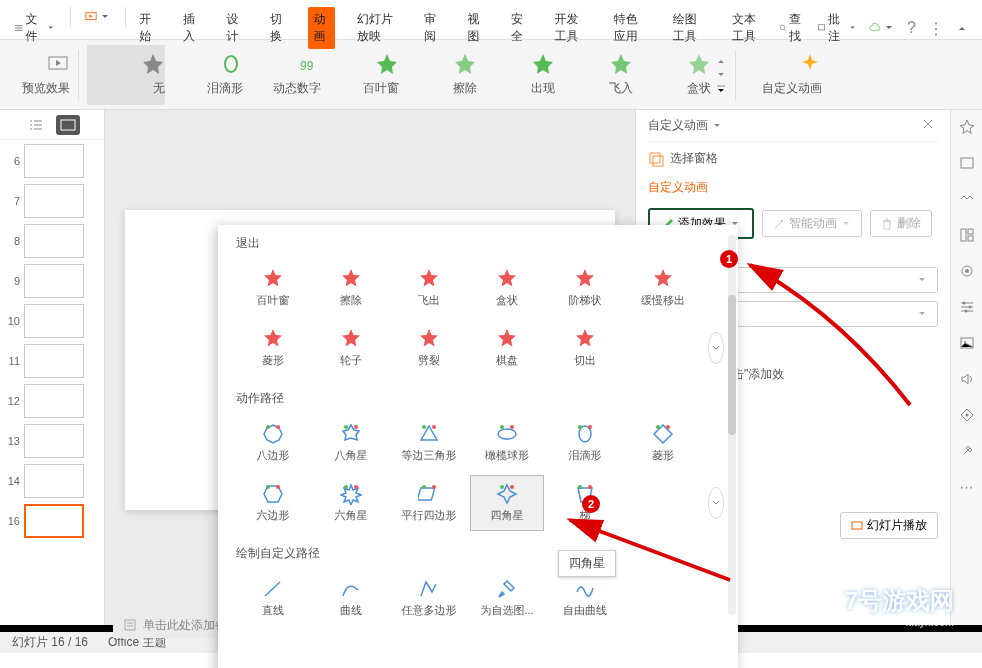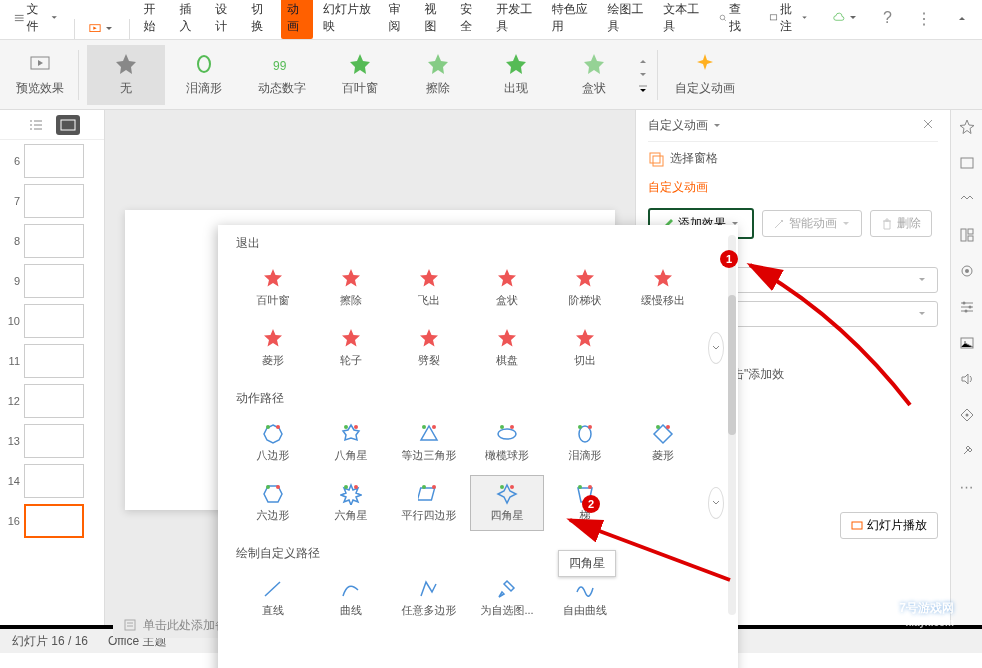--- a/index.html
+++ b/index.html
@@ -1,24 +1,24 @@
 <!DOCTYPE html>
 <html><head>
 <meta charset="utf-8">
 <style>
 *{margin:0;padding:0;box-sizing:border-box;font-family:"Microsoft YaHei",sans-serif;font-size:12px}
 body{background:#fff;width:982px;height:668px;overflow:hidden;position:relative}
-.menubar{height:40px;background:#fff;border-bottom:1px solid #e0e0e0;display:flex;align-items:flex-end;padding:0 8px;gap:4px}
+.menubar{height:40px;background:#fff;border-bottom:1px solid #e0e0e0;display:flex;align-items:flex-start;padding:7px 8px;gap:4px}
 .menu-btn{padding:4px 6px;cursor:pointer;display:flex;align-items:center;gap:2px;color:#333}
 .menu-btn.active{background:#ff6000;color:#0f172a;padding:2px 6px;border-radius:2px}
 .menu-btn svg{width:12px;height:12px}
 .divider-v{width:1px;height:20px;background:#ddd;margin:0 4px}
-.menubar-right{margin-left:auto;display:flex;align-items:center;gap:12px}
+.menubar-right{margin-left:auto;display:flex;align-items:center;}
 .toolbar{height:70px;background:#f5f5f5;border-bottom:1px solid #ddd;display:flex;align-items:center;padding:0 10px}
-.tb-btn{display:flex;flex-direction:column;align-items:center;justify-content:center;width:78px;height:60px;cursor:pointer;gap:4px;color:#555}
+.tb-btn{display:flex;flex-direction:column;align-items:flex-end;justify-content:center;width:78px;height:60px;cursor:pointer;gap:4px;color:#555}
 .tb-btn.sel{background:#e0e0e0}
 .tb-icon{width:24px;height:24px;display:flex;align-items:center;justify-content:center}
 .tb-sep{width:1px;height:50px;background:#ddd;margin:0 8px}
 .main{display:flex;height:515px}
 .thumb-pane{width:105px;background:#fff;border-right:1px solid #ddd;display:flex;flex-direction:column}
 .thumb-hdr{height:30px;display:flex;align-items:center;justify-content:center;gap:8px;border-bottom:1px solid #eee}
 .thumb-hdr-btn{width:24px;height:20px;border-radius:3px;display:flex;align-items:center;justify-content:center;cursor:pointer}
 .thumb-hdr-btn.sel{background:#555;color:#fff}
 .thumbs{flex:1;overflow:hidden;padding:4px}
 .thumb{display:flex;align-items:center;gap:4px;margin-bottom:6px}
@@ -32,21 +32,21 @@
 .side-hdr-title{color:#555;display:flex;align-items:center;gap:4px}
 .side-close{cursor:pointer;color:#999;padding:4px}
 .side-row{padding:8px 0;display:flex;align-items:center;gap:6px}
 .side-link{color:#ff6000;padding:4px 0}
 .btn-outlined{border:1px solid #ccc;padding:4px 10px;border-radius:3px;display:flex;align-items:center;gap:4px;cursor:pointer;background:#fff}
 .btn-outlined.hl{border:2px solid #14532d}
 .btn-disabled{color:#aaa}
 .side-desc{color:#555;line-height:1.6;padding:8px 0}
 .rightbar{width:32px;background:#f7f7f7;border-left:1px solid #ddd;display:flex;flex-direction:column;align-items:center;padding-top:8px;gap:18px}
 .rb-ico{width:18px;height:18px;cursor:pointer;color:#888;display:flex;align-items:center;justify-content:center}
-.statusbar{height:28px;background:#f0f0f0;border-top:4px solid #000000;display:flex;align-items:center;padding:0 12px;gap:20px;color:#555}
+.statusbar{height:28px;background:#f0f0f0;border-top:7px solid #000000;display:flex;align-items:center;padding:0 12px;gap:20px;color:#555}
 .popup{position:absolute;left:218px;top:225px;width:520px;height:480px;background:#fff;box-shadow:-2px 2px 12px rgba(0,0,0,.25);padding:10px 18px;overflow:hidden}
 .pop-section{margin-bottom:14px}
 .pop-title{color:#555;margin-bottom:8px}
 .pop-grid{display:grid;grid-template-columns:repeat(6,74px);gap:4px 4px}
 .pop-item{display:flex;flex-direction:column;align-items:center;justify-content:center;height:56px;cursor:pointer;gap:3px;position:relative}
 .pop-item.sel{background:#f0f0f0;border:1px solid #bbb}
 .pop-item-ico{width:22px;height:22px;display:flex;align-items:center;justify-content:center}
 .pop-item-lbl{color:#555;font-size:11px;white-space:nowrap}
 .more-btn{width:32px;height:32px;border:1px solid #ddd;border-radius:50%;display:flex;align-items:center;justify-content:center;cursor:pointer;color:#888;margin-left:8px}
 .pop-row{display:flex;align-items:center}
@@ -78,21 +78,21 @@
   <div class="menu-btn">
     <svg width="14" height="14" viewBox="0 0 14 14">
         <rect x="1" y="2" width="12" height="8" fill="none" stroke="#ff6000"></rect>
         <path fill="#ff6000" d="M5 4l4 2-4 2z"></path>
       </svg>
     <svg viewBox="0 0 12 12" width="10">
         <path fill="#666" d="M3 4l3 3 3-3z"></path>
       </svg>
   </div>
   <div class="divider-v"></div>
-  <div id="menu-items" style="display:flex;gap:4px">
+  <div id="menu-items" style="display:flex;gap:16px">
       <div class="menu-btn">开始</div>
       <div class="menu-btn">插入</div>
       <div class="menu-btn">设计</div>
       <div class="menu-btn">切换</div>
       <div class="menu-btn active">动画</div>
       <div class="menu-btn">幻灯片放映</div>
       <div class="menu-btn">审阅</div>
       <div class="menu-btn">视图</div>
       <div class="menu-btn">安全</div>
       <div class="menu-btn">开发工具</div>
@@ -191,20 +191,28 @@
         </div>
         <span>擦除</span>
       </div>
       <div class="tb-btn">
         <div class="tb-icon">
           <svg viewBox="0 0 24 24">
             <path fill="#5b5" d="M12 2l3 7 7 1-5 5 1 7-6-4-6 4 1-7-5-5 7-1z"></path>
           </svg>
         </div>
         <span>出现</span>
+      </div>
+      <div class="tb-btn">
+        <div class="tb-icon">
+          <svg viewBox="0 0 24 24">
+            <path fill="#5b5" d="M12 2l3 7 7 1-5 5 1 7-6-4-6 4 1-7-5-5 7-1z" opacity=".8"></path>
+          </svg>
+        </div>
+        <span>飞入</span>
       </div>
       <div class="tb-btn">
         <div class="tb-icon">
           <svg viewBox="0 0 24 24">
             <path fill="#5b5" d="M12 2l3 7 7 1-5 5 1 7-6-4-6 4 1-7-5-5 7-1z" opacity=".6"></path>
           </svg>
         </div>
         <span>盒状</span>
       </div>
     </div>
@@ -762,15 +770,15 @@
 <svg class="arrow-red" style="left:560px;top:500px" width="180" height="90">
   <defs>
       <marker id="ah2" markerWidth="10" markerHeight="10" refX="8" refY="3" orient="auto">
         <path d="M0 0l9 3-9 3z" fill="#d00"></path>
       </marker>
     </defs>
   <path d="M170 80 Q 90 50 10 20" fill="none" stroke="#d00" stroke-width="4" marker-end="url(#ah2)"></path>
 </svg>
 
 <div class="watermark">
-  <div style="font-size:12px;text-shadow:0 0 4px #4a90d9">7号游戏网</div>
+  <div style="font-size:24px;text-shadow:0 0 4px #4a90d9">7号游戏网</div>
   <div style="font-size:10px;text-align:right">xiayx.com</div>
 </div>
 
 </body></html>

